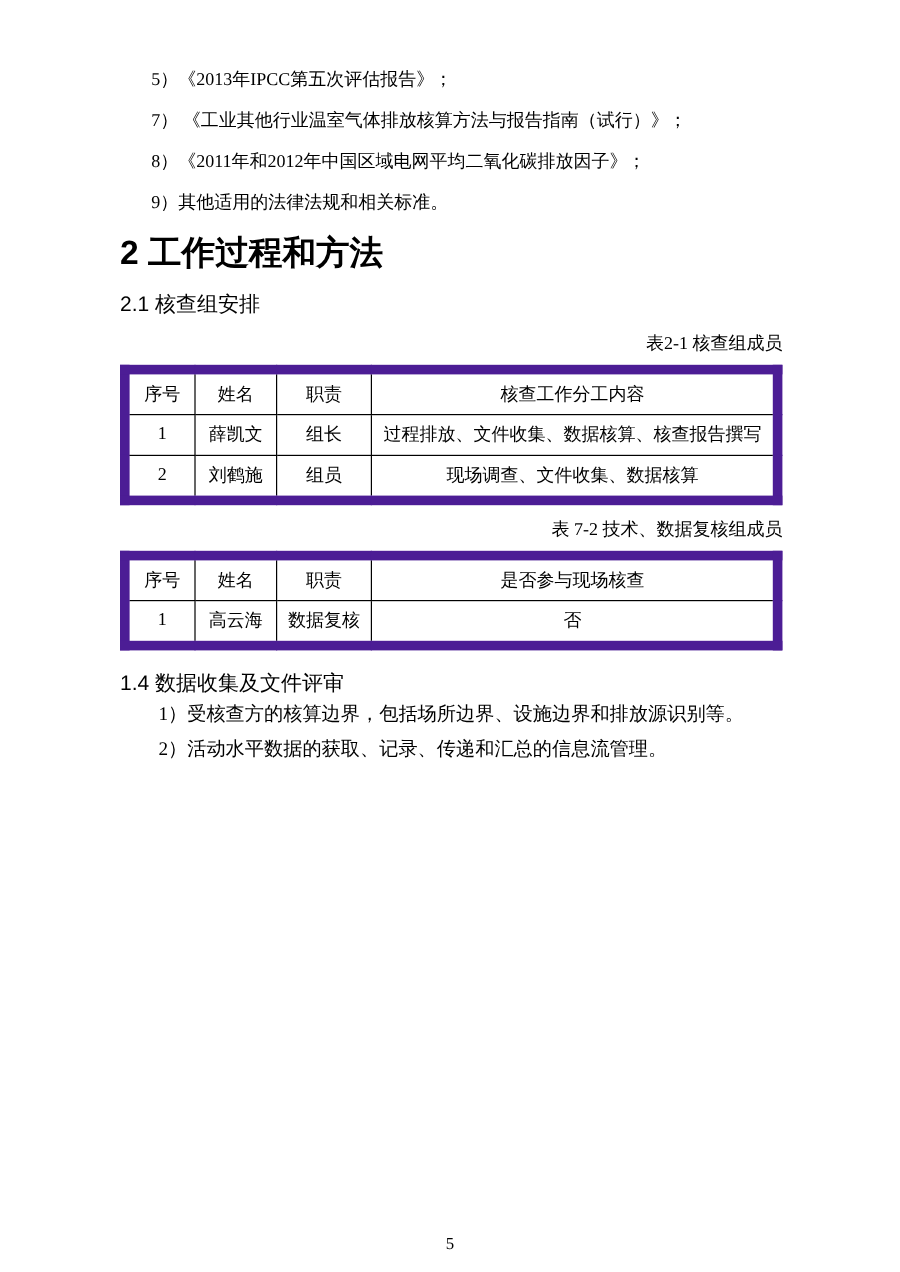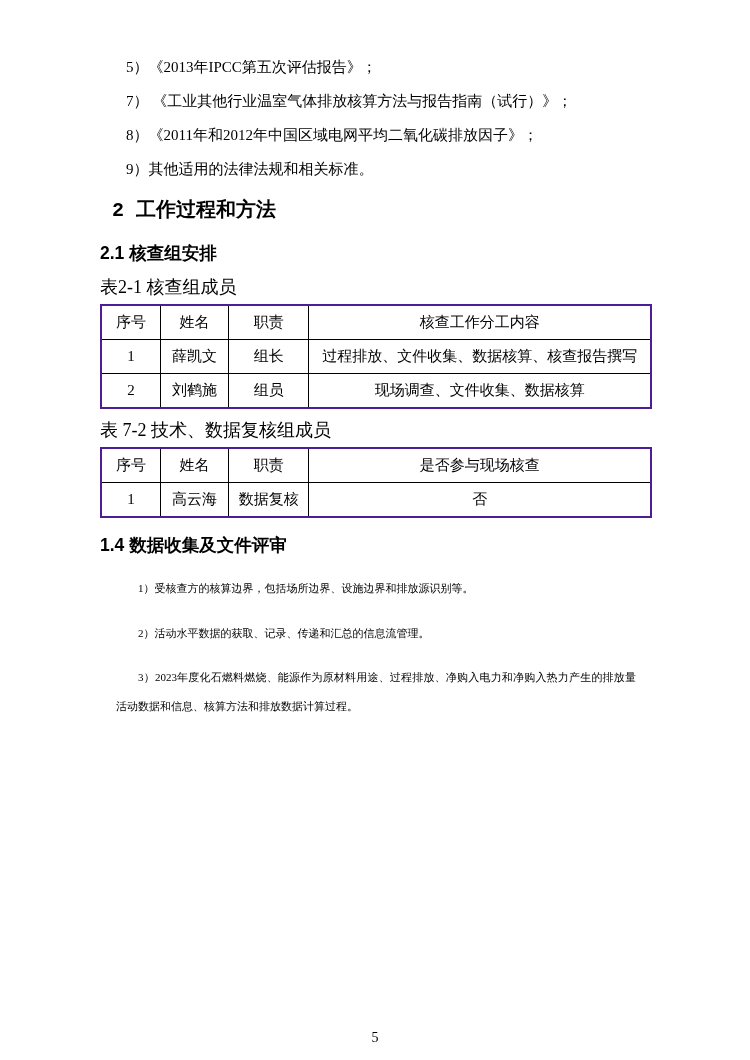--- a/index.html
+++ b/index.html
@@ -24,57 +24,57 @@
   }
   .ref-list { margin: 0; }
   .ref-item {
     margin: 0;
     padding-left: 26px;
     font-size: 15px;
     line-height: 34px;
     white-space: nowrap;
   }
   h1.sec-heading {
-    font-family: Liberation Mono, monospace;
+    font-family: Liberation Sans, sans-serif;
     font-weight: bold;
-    font-size: 20px;
+    font-size: 28px;
     line-height: 30px;
-    margin: 10px 0 0 12px;
+    margin: 10px 0 0 0;
   }
   h2.sub-heading {
     font-family: "Liberation Sans", "DejaVu Sans", sans-serif;
-    font-weight: bold;
+    font-weight: normal;
     font-size: 17.5px;
     line-height: 26px;
     margin: 14px 0 0 0;
   }
   p.body-para {
     font-size: 15px;
     line-height: 28.5px;
     text-align: justify;
     text-indent: 2em;
     margin: 6px 0 0 0;
   }
   p.focus-item {
-    font-size: 11px;
+    font-size: 16px;
     line-height: 28.5px;
     text-align: justify;
     text-indent: 2em;
-    margin: 16px;
+    margin: 0;
   }
   p.table-caption {
-    text-align: left;
-    font-size: 18px;
+    text-align: right;
+    font-size: 15px;
     line-height: 24px;
     margin: 9px 0 5px 0;
   }
   table.doc-table {
     width: 100%;
     border-collapse: collapse;
-    border: 2px solid #4c1d95;
+    border: 8px solid #4c1d95;
     font-size: 15px;
     table-layout: fixed;
   }
   table.doc-table th,
   table.doc-table td {
     border: 1px solid #000000;
     font-weight: normal;
     text-align: center;
     vertical-align: middle;
     height: 33px;
@@ -170,17 +170,16 @@
         <td>否</td>
       </tr>
     </tbody>
   </table>
 
   <h2 class="sub-heading">1.4 数据收集及文件评审</h2>
 
 
   <p class="focus-item">1）受核查方的核算边界，包括场所边界、设施边界和排放源识别等。</p>
   <p class="focus-item">2）活动水平数据的获取、记录、传递和汇总的信息流管理。</p>
-  <p class="focus-item">3）2023年度化石燃料燃烧、能源作为原材料用途、过程排放、净购入电力和净购入热力产生的排放量活动数据和信息、核算方法和排放数据计算过程。</p>
 
   <div class="page-number">5</div>
 
 </div>
 
 </body></html>

